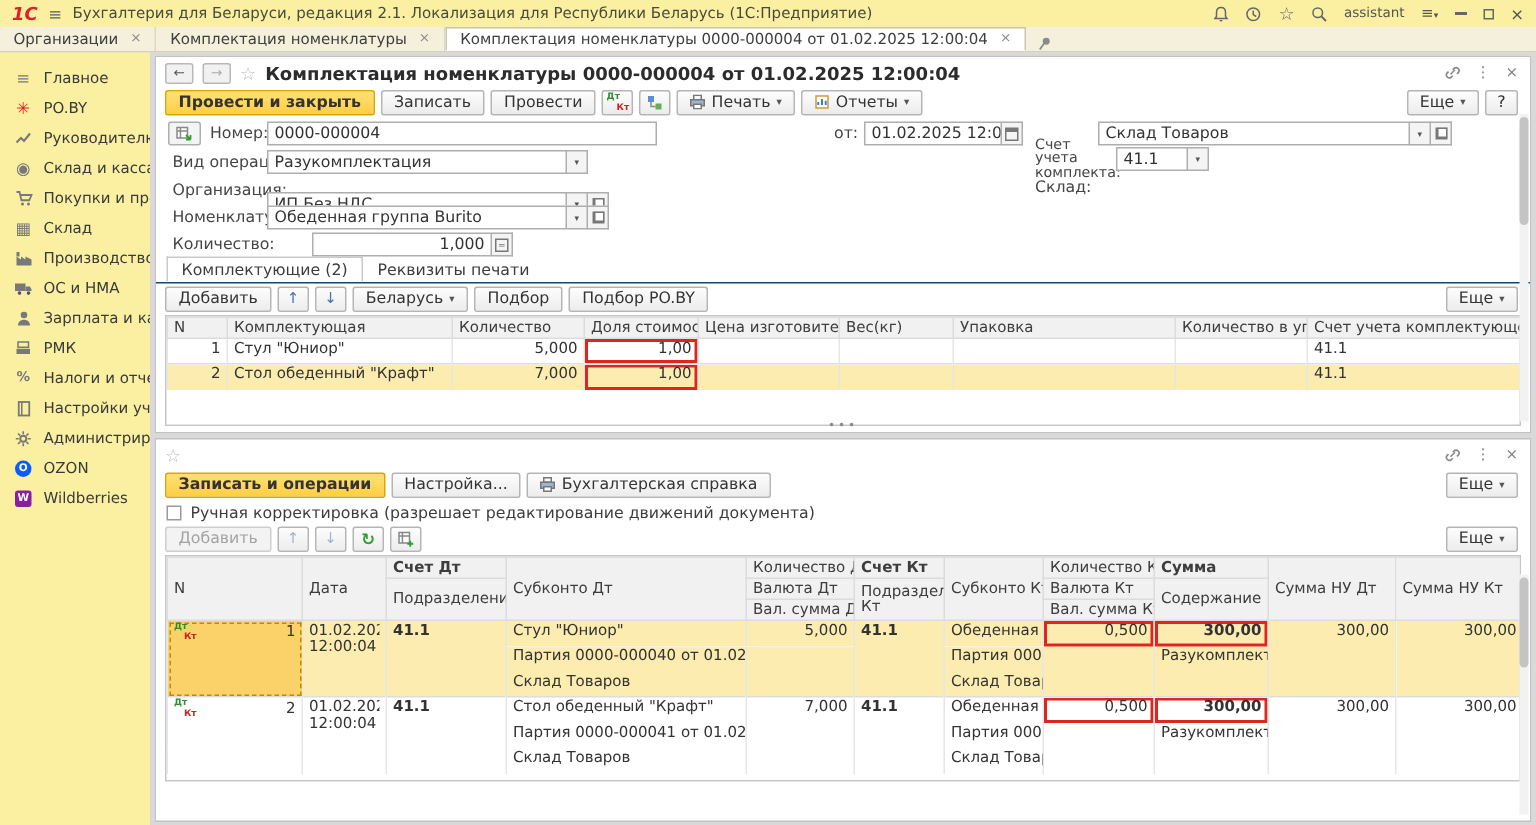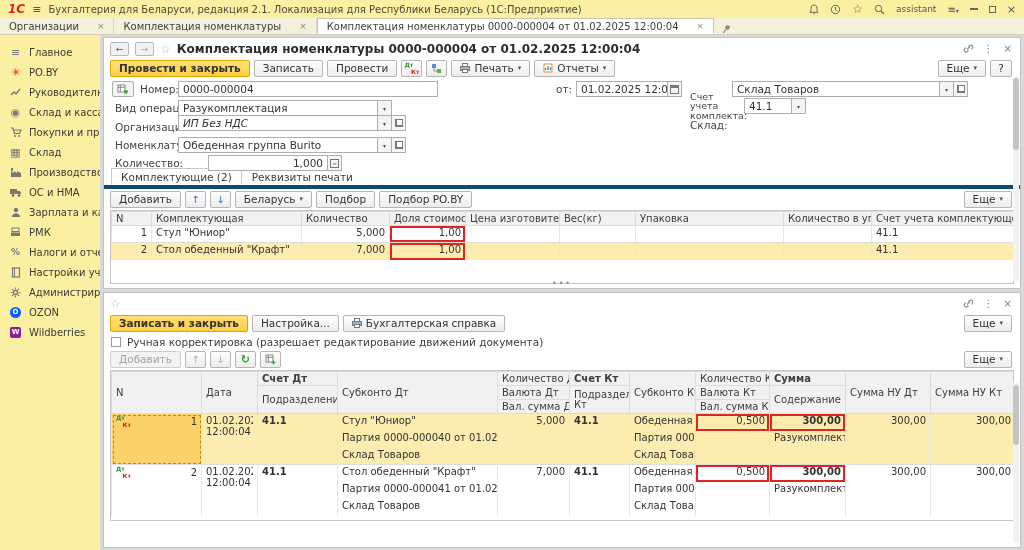--- a/index.html
+++ b/index.html
@@ -18,21 +18,21 @@
   .tb-right { margin-left:auto; display:flex; align-items:center; gap:11px; color:#666; }
   .tb-right svg { display:block; }
   .uname { font-size:9px; color:#555; }
   .winbox { display:inline-block; width:7px; height:7px; border:1px solid #666; }
   .minbar { display:inline-block; width:8px; height:2px; background:#666; margin-bottom:1px; }
   .xg { font-size:11px; color:#555; }
 
   
   .tabbar { position:absolute; left:0; top:18px; width:1024px; height:17px;
     background:#f4f0dc; border-bottom:1px solid #d4d0bd; display:flex; align-items:flex-end; }
-  .tab { height:16px; display:flex; align-items:center; gap:18px; padding:0 9px;
+  .tab { height:16px; display:flex; align-items:center; gap:8px; padding:0 9px;
     font-size:10px; color:#3e3e3e; border-right:1px solid #ddd8c4; white-space:nowrap; }
   .tab.active { background:#fff; border:1px solid #c9c5b2; border-bottom:1px solid #fff; }
   .tx { color:#8a8a8a; font-size:9px; }
   .pin { padding:0 8px; display:flex; align-items:center; }
 
   
   .sidebar { position:absolute; left:0; top:35px; width:100px; height:515px;
     background:#fbf0a2; padding-top:7px; }
   .side-item { height:20px; display:flex; align-items:center; gap:7px; padding-left:9px;
     font-size:10px; color:#3a3a3a; white-space:nowrap; overflow:hidden; }
@@ -85,21 +85,21 @@
   .iopen { position:relative; width:8px; height:8px; }
   .iopen::before { content:""; position:absolute; left:0; bottom:0; width:6px; height:6px; border:1px solid #777; background:#fff; }
   .iopen::after { content:""; position:absolute; right:0; top:0; width:5px; height:5px; border:1px solid #777; background:#fff; }
   .ical { width:9px; height:9px; border:1px solid #777; border-top:3px solid #777; }
   .icalc { width:9px; height:9px; border:1px solid #777; font-size:6px; color:#777; display:flex; align-items:center; justify-content:center; }
   .sqbtn { width:22px; height:16px; border:1px solid #aeaeae; background:#f4f4f4; border-radius:2px;
     display:flex; align-items:center; justify-content:center; }
   .two-line { line-height:9.5px; font-size:9.5px; width:48px; white-space:normal; }
 
   
-  .p-tabs { height:17px; display:flex; align-items:flex-end; padding-left:7px; border-bottom:4px solid #0c4a6e; }
+  .p-tabs { height:17px; display:flex; align-items:flex-end; padding-left:7px; border-bottom:1px solid #0c4a6e; }
   .ptab { height:17px; display:flex; align-items:center; gap:4px; padding:0 9px; font-size:10.5px;
     color:#3c3c3c; border:1px solid transparent; }
   .ptab.active { background:#fff; border-color:#c9c9c9; border-bottom-color:#fff; }
 
   .p-tbar { height:20px; display:flex; align-items:center; gap:4px; padding:2px 8px 2px 6px; }
 
   
   .grid-wrap { margin:1px 6px 0; border:1px solid #c6c6c6; overflow:hidden; background:#fff; }
   .gw-u { height:74px; }
   .gw-l { height:151px; }
@@ -407,21 +407,21 @@
             <span class="flabel two-line">Счет учета комплекта:</span>
           </div>
         <div class="fr" style="left:640px; top:19px;">
           <span class="fld" style="width:48px">41.1</span>
           <span class="sq">▾</span>
         </div>
 
         <div class="fr" style="left:11px; top:40px;">
             <span class="flabel">Организация:</span>
           </div>
-        <div class="fr" style="left:74px; top:36px;font-style:italic;">
+        <div class="fr" style="left:74px; top:49px;">
           <span class="fld" style="width:200px">ИП Без НДС</span>
           <span class="sq">▾</span>
           <span class="sq">
               <span class="iopen"></span>
             </span>
         </div>
 
         <div class="fr" style="left:11px; top:58px;">
             <span class="flabel">Номенклатура:</span>
           </div>
@@ -539,21 +539,21 @@
         <span class="head-right">
           <span><svg width="11" height="9" viewBox="0 0 11 9">
                 <path d="M4 5.5L7 2.5" stroke="#888" stroke-width="1.1"></path>
                 <path d="M5.5 2.5l1-1a2 2 0 0 1 2.8 2.8l-1 1M5.5 6.5l-1 1a2 2 0 0 1-2.8-2.8l1-1" fill="none" stroke="#888" stroke-width="1.1"></path>
               </svg></span>
           <span class="hd-i">⋮</span>
           <span class="hd-i">×</span>
         </span>
       </div>
       <div class="p-cmd">
-        <span class="btn primary">Записать и закрыть</span>
+        <span class="btn primary">Записать и операции</span>
         <span class="btn">Настройка...</span>
         <span class="btn">
             <svg width="10" height="10" viewBox="0 0 10 10">
               <rect x="2.5" y="0.5" width="5" height="3" fill="none" stroke="#777"></rect>
               <rect x="0.5" y="3.5" width="9" height="4" fill="#9db6cf" stroke="#777"></rect>
               <rect x="2.5" y="6.5" width="5" height="3" fill="#fff" stroke="#777"></rect>
             </svg>
             <span>Бухгалтерская справка</span>
           </span>
         <span class="more-group">

